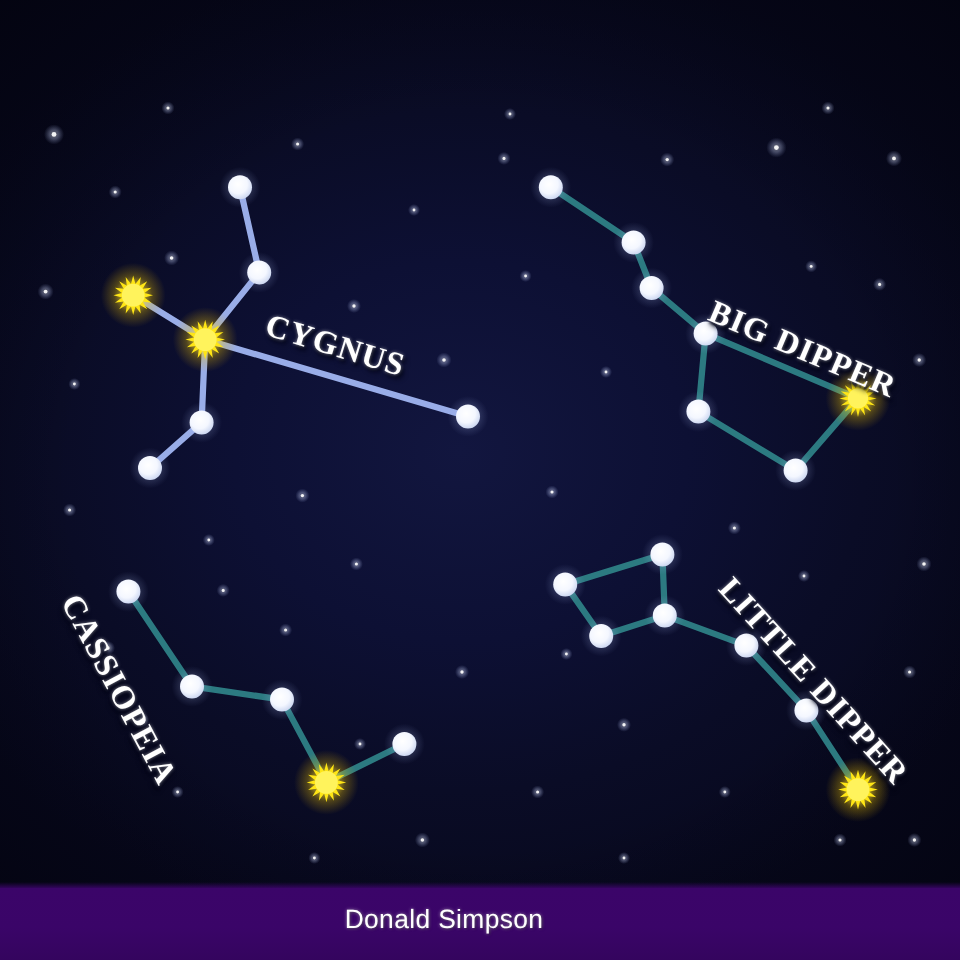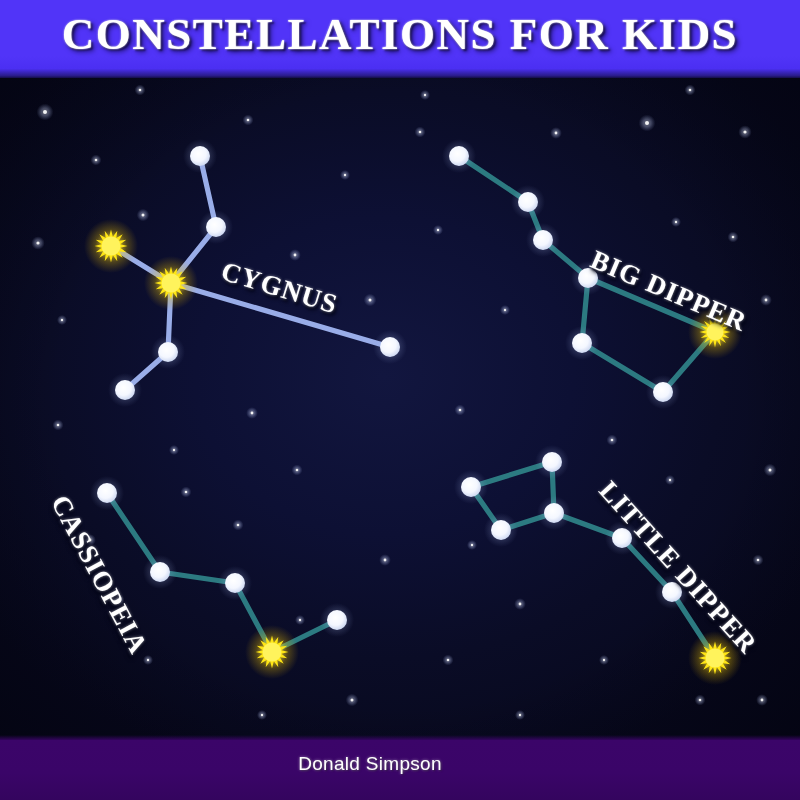--- a/index.html
+++ b/index.html
@@ -68,21 +68,21 @@
     content: "";
     position: absolute;
     left: 0; top: -5px; width: 800px; height: 5px;
     background: linear-gradient(180deg, rgba(58,5,104,0) 0%, rgba(58,5,104,0.85) 100%);
   }
   #author-text {
     position: absolute;
     left: 0; top: 13px;
     width: 740px;
     text-align: center;
-    font-size: 19px;
+    font-size: 22px;
     font-weight: normal;
     color: #ffffff;
     letter-spacing: 0.3px;
     text-shadow: 0 0 3px rgba(255,255,255,0.55), 1px 1px 2px rgba(0,0,0,0.55);
   }
 
   
   #constellations {
     position: absolute;
     left: 0; top: 0;
@@ -324,21 +324,18 @@
       </g>
   </svg>
 
   <div id="sky-vignette"></div>
 
   <div class="const-label" id="label-cygnus">CYGNUS</div>
   <div class="const-label" id="label-big-dipper">BIG DIPPER</div>
   <div class="const-label" id="label-cassiopeia">CASSIOPEIA</div>
   <div class="const-label" id="label-little-dipper">LITTLE DIPPER</div>
 
-  <div id="title-band">
-    <div id="title-text">CONSTELLATIONS FOR KIDS</div>
-  </div>
 
   <div id="author-band">
     <div id="author-text">Donald Simpson</div>
   </div>
 
 </div>
 
 </body></html>

